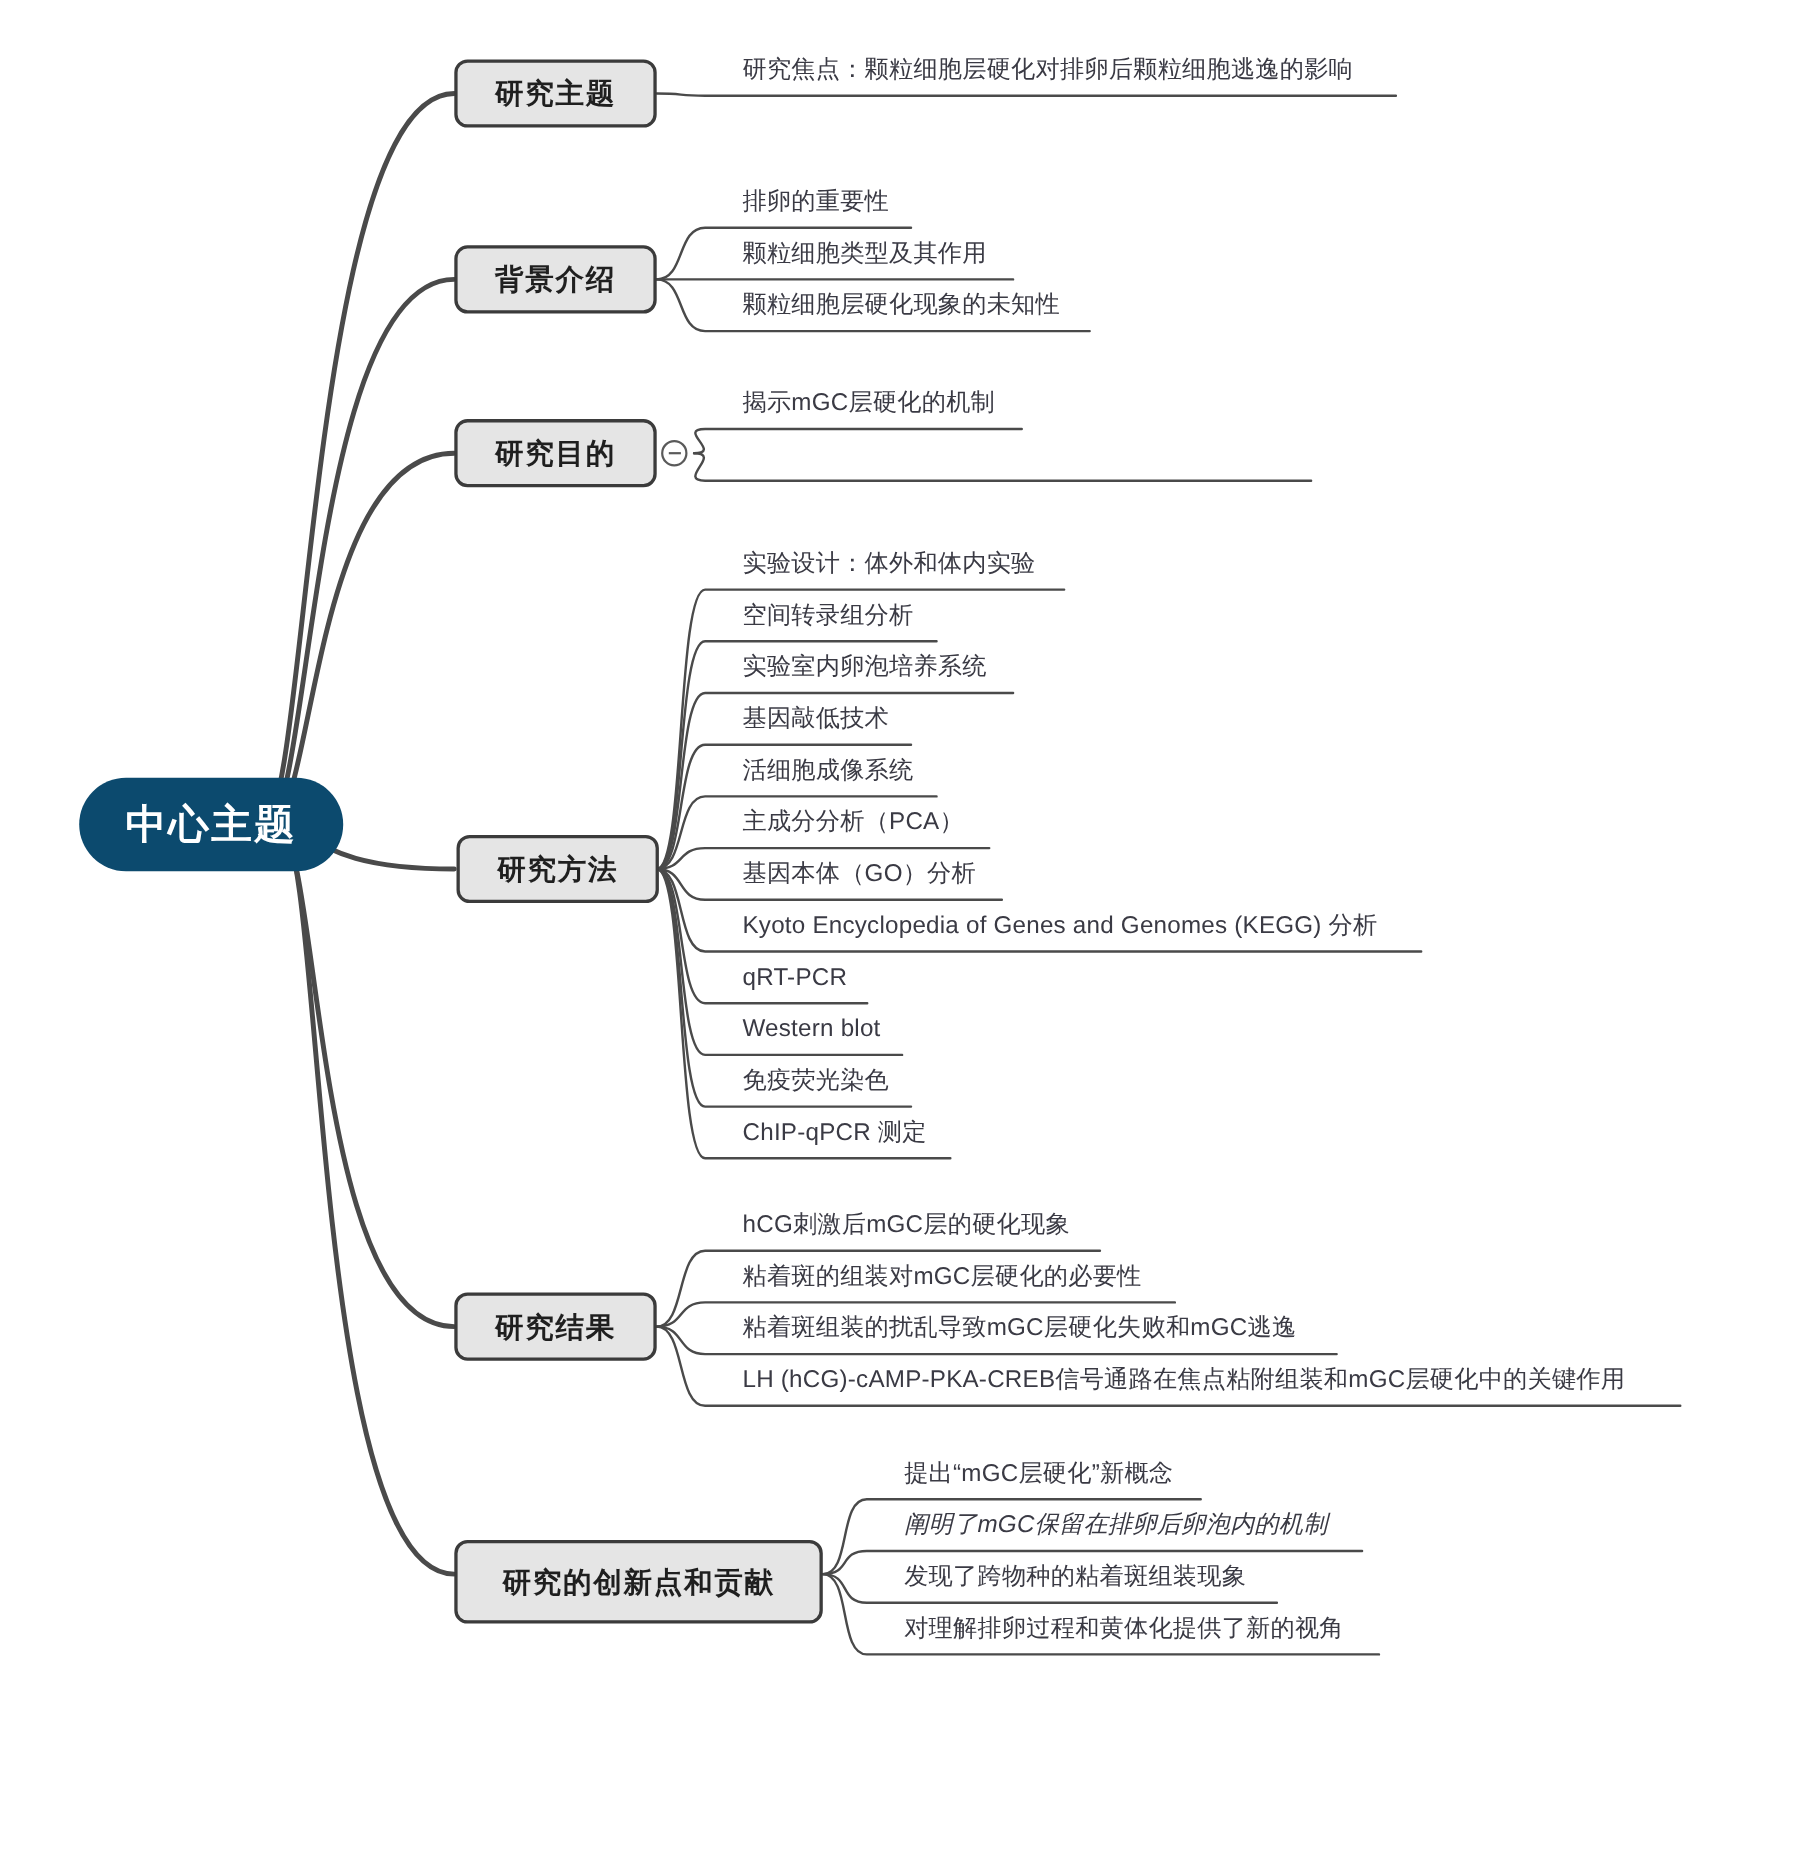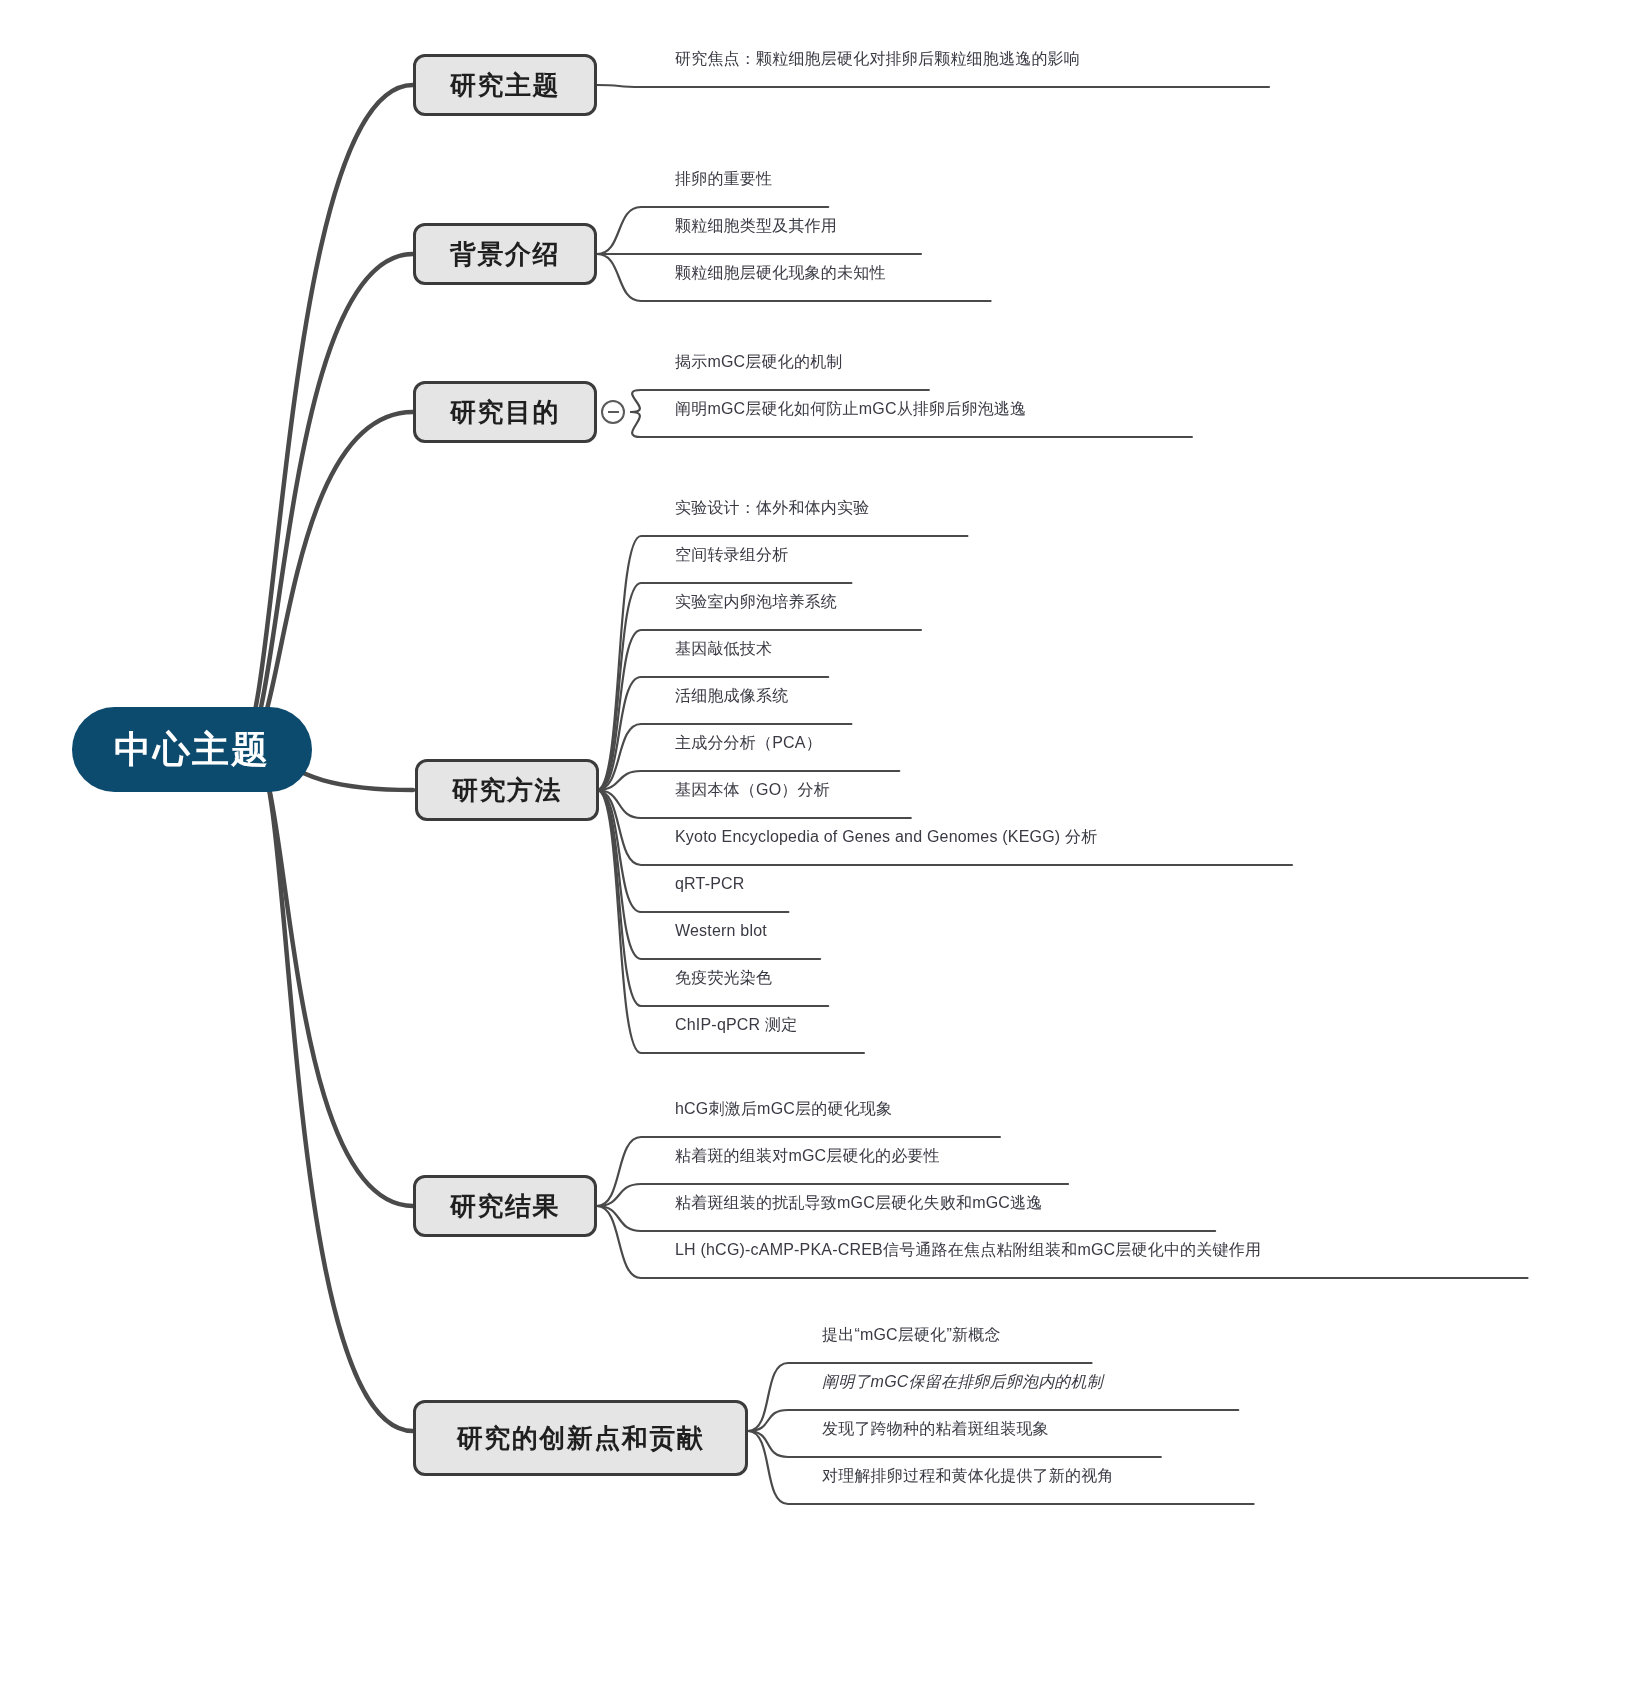--- a/index.html
+++ b/index.html
@@ -49,21 +49,21 @@
     font-size: 26px;
     font-weight: 700;
     letter-spacing: 1.5px;
     white-space: nowrap;
     z-index: 4;
   }
   
   .leaf-node {
     position: absolute;
     color: #3a3a44;
-    font-size: 16px;
+    font-size: 22px;
     line-height: 1.05;
     white-space: nowrap;
     letter-spacing: 0.2px;
     z-index: 3;
   }
   
   .collapse-toggle {
     position: absolute;
     width: 24px;
     height: 24px;
@@ -147,23 +147,20 @@
 
   <div class="branch-node" style="left:413px; top:381px; width:184px; height:62px;">
     <span>研究目的</span>
   </div>
   <div class="collapse-toggle" style="left:601px; top:400px;">
     <span class="bar"></span>
   </div>
   <div class="leaf-node" style="left:675px; top:354px;">
     <span>揭示mGC层硬化的机制</span>
   </div>
-  <div class="leaf-node" style="left:675px; top:401px;">
-    <span>阐明mGC层硬化如何防止mGC从排卵后卵泡逃逸</span>
-  </div>
 
   <div class="branch-node" style="left:415px; top:759px; width:184px; height:62px;">
     <span>研究方法</span>
   </div>
   <div class="leaf-node" style="left:675px; top:500px;">
     <span>实验设计：体外和体内实验</span>
   </div>
   <div class="leaf-node" style="left:675px; top:547px;">
     <span>空间转录组分析</span>
   </div>

